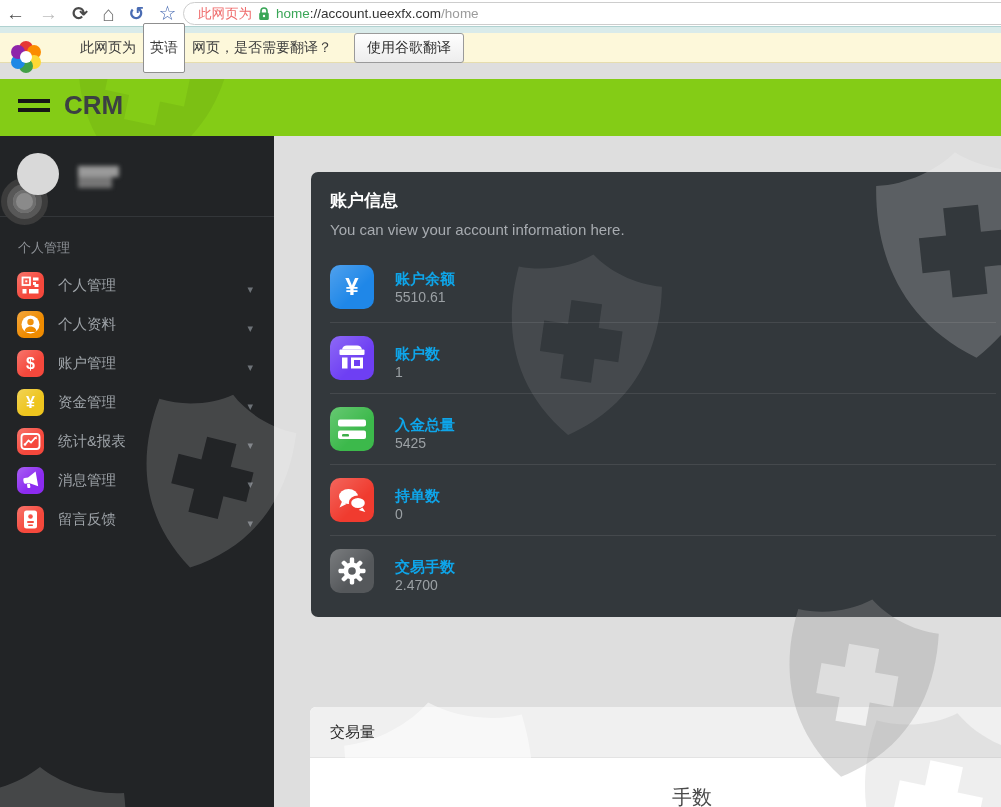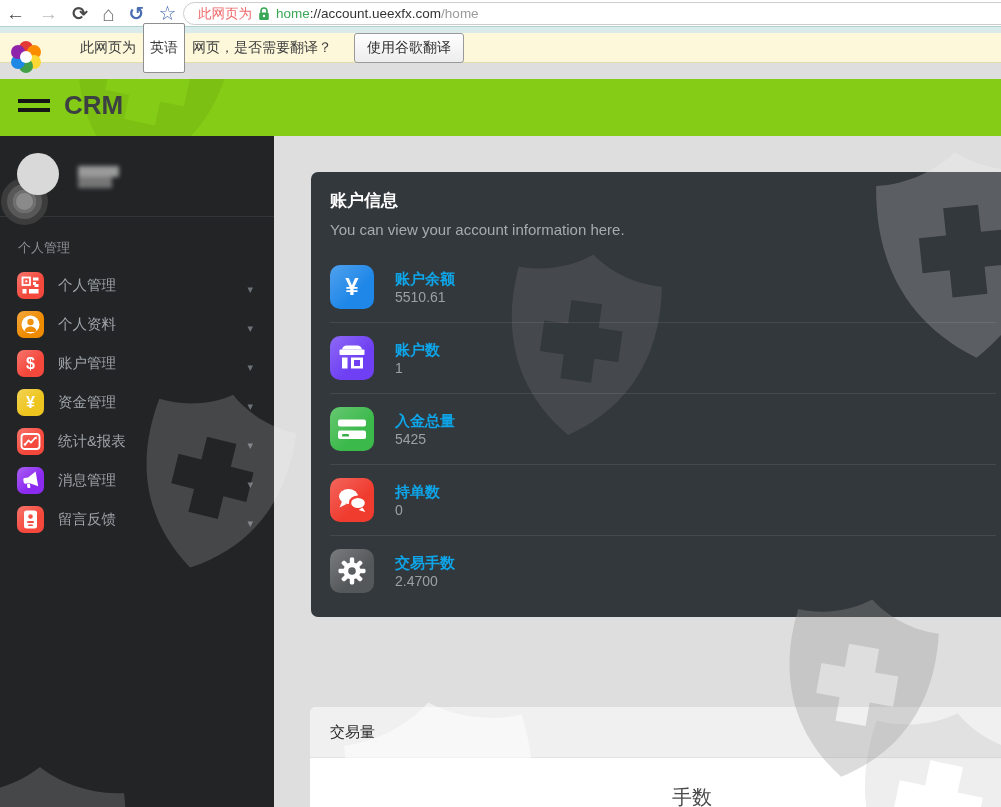--- a/index.html
+++ b/index.html
@@ -74,21 +74,21 @@
   .mlabel { margin-left:58px; font-size:14.5px; color:#9ea3a8; }
   .caret { position:absolute; right:21px; top:17px; font-size:11px; color:#6d7277; }
 
   
   .acct-panel { position:absolute; left:311px; top:172px; width:704px; height:445px;
     background:#33383c; border-radius:7px; padding:17px 19px; z-index:10; }
   .acct-title { font-size:17px; font-weight:bold; color:#fff; }
   .acct-sub { margin-top:9px; font-size:15px; color:#a7abb0; }
   .stats { margin-top:14px; }
   .stat { display:flex; align-items:center; gap:21px; padding:13px 0; }
-  .stat + .stat { border-top:1px solid rgba(255,255,255,0.09); }
+  .stat + .stat { border-top:1px solid rgba(255,255,255,0.09);align-items:flex-end; }
   .sicon { position:relative; width:44px; height:44px; border-radius:10px; flex:0 0 44px; }
   .sicon svg { position:absolute; left:0; top:0; width:44px; height:44px; }
   .sicon .glyph-txt { position:absolute; left:0; top:0; width:44px; height:44px;
     display:flex; align-items:center; justify-content:center;
     color:#fff; font-size:24px; font-weight:bold; }
   .sicon .shine { position:absolute; left:0; top:0; right:0; bottom:0; border-radius:10px;
     background:linear-gradient(135deg,rgba(255,255,255,.22),rgba(255,255,255,0) 62%); }
   .micon .glyph-txt { position:absolute; left:0; top:0; width:27px; height:27px;
     display:flex; align-items:center; justify-content:center;
     color:#fff; font-size:16px; font-weight:bold; }

